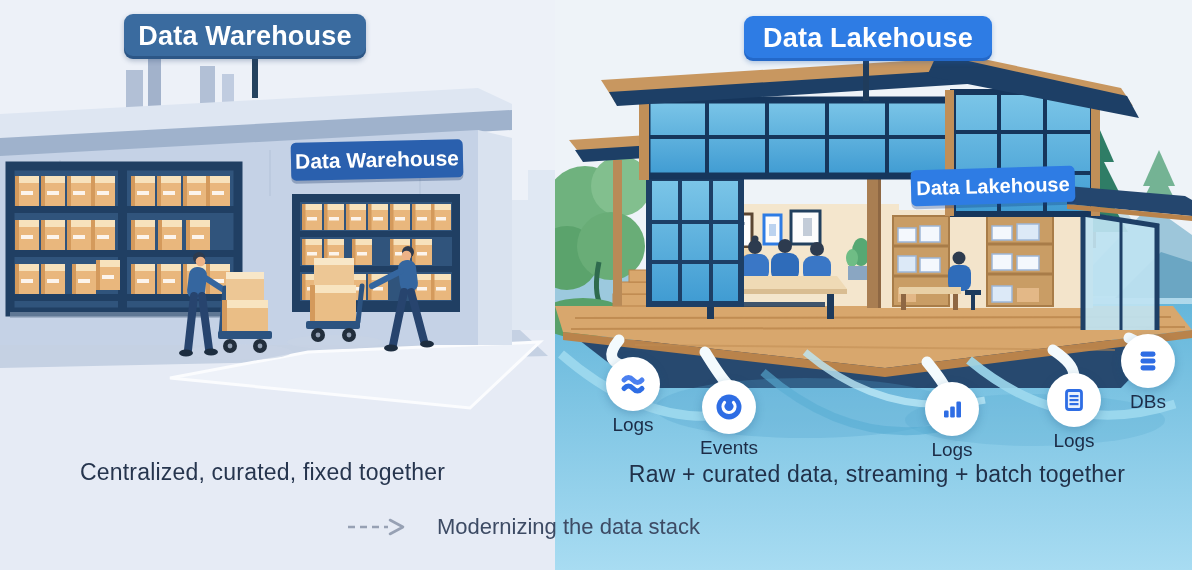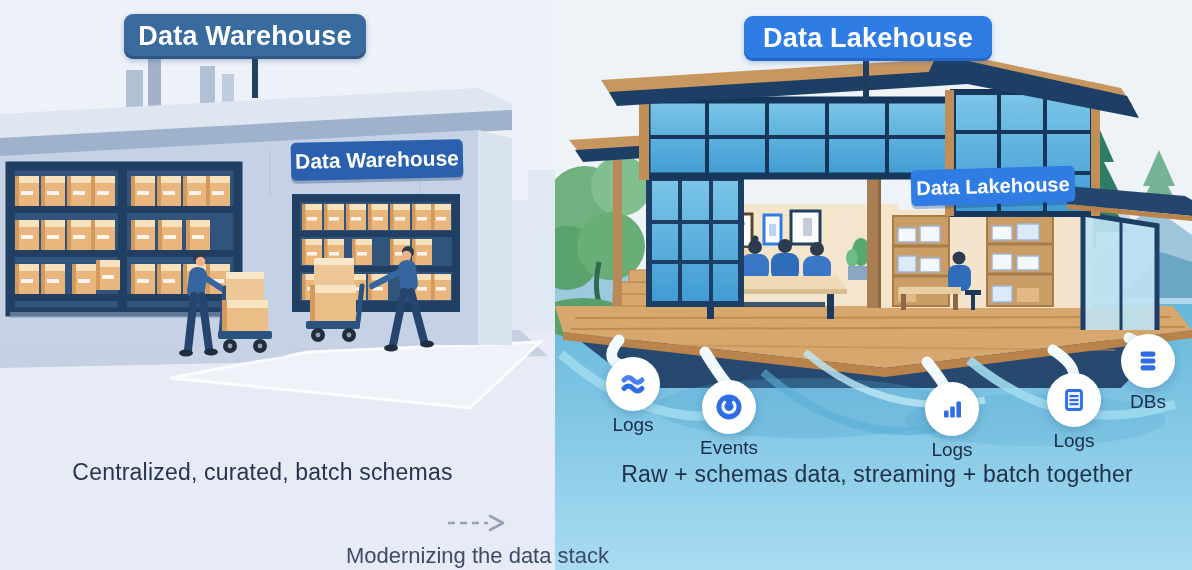--- a/index.html
+++ b/index.html
@@ -27,21 +27,21 @@
   .sign-warehouse{left:291px;top:141px;width:172px;height:38px;background:#2a60ae;
     transform:rotate(-1.2deg);font-size:21px;box-shadow:0 3px 0 rgba(20,50,100,.3);}
   .sign-lakehouse{left:911px;top:168px;width:164px;height:36px;background:#2e7ce4;
     transform:rotate(-1.6deg);font-size:20px;box-shadow:0 3px 0 rgba(15,60,130,.3);}
 
   .caption{position:absolute;text-align:center;color:#26354e;font-size:23px;
     font-weight:500;letter-spacing:.2px;}
   .caption-left{left:15px;top:459px;width:495px;}
   .caption-right{left:582px;top:461px;width:590px;color:#21314a;}
 
-  .footer{position:absolute;left:346px;top:514px;display:flex;align-items:center;gap:11px;flex-direction:column;}
+  .footer{position:absolute;left:346px;top:514px;display:flex;align-items:center;gap:29px;}
   .footer-text{font-size:22px;color:#3d4b64;font-weight:500;}
 
   .source{position:absolute;width:54px;}
   .source-circle{width:54px;height:54px;border-radius:50%;background:#fff;
     display:flex;align-items:center;justify-content:center;
     box-shadow:0 3px 10px rgba(25,80,125,.28);}
   .source-label{position:relative;left:-23px;width:100px;text-align:center;
     margin-top:3px;font-size:19px;font-weight:500;color:#1c2c47;}
 </style>
 </head>
@@ -492,22 +492,22 @@
         <g fill="#2e6de4">
           <rect x="7.5" y="5.5" width="15" height="5.2" rx="2.4"></rect>
           <rect x="7.5" y="12.4" width="15" height="5.2" rx="2.4"></rect>
           <rect x="7.5" y="19.3" width="15" height="5.2" rx="2.4"></rect>
         </g>
       </svg>
     </div>
     <div class="source-label">DBs</div>
   </div>
 
-  <div class="caption caption-left">Centralized, curated, batch schemas</div>
-  <div class="caption caption-right">Raw + schemas data, streaming + batch together</div>
+  <div class="caption caption-left">Centralized, curated, fixed together</div>
+  <div class="caption caption-right">Raw + curated data, streaming + batch together</div>
 
   <div class="footer">
     <svg width="62" height="18" viewBox="0 0 62 18">
       <line x1="2" y1="9" x2="42" y2="9" stroke="#97a1b4" stroke-width="2.6" stroke-dasharray="7 5"></line>
       <path d="M44,2 L57,9 L44,16" stroke="#97a1b4" stroke-width="2.6" fill="none" stroke-linecap="round" stroke-linejoin="round"></path>
     </svg>
     <span class="footer-text">Modernizing the data stack</span>
   </div>
 
 </div>

